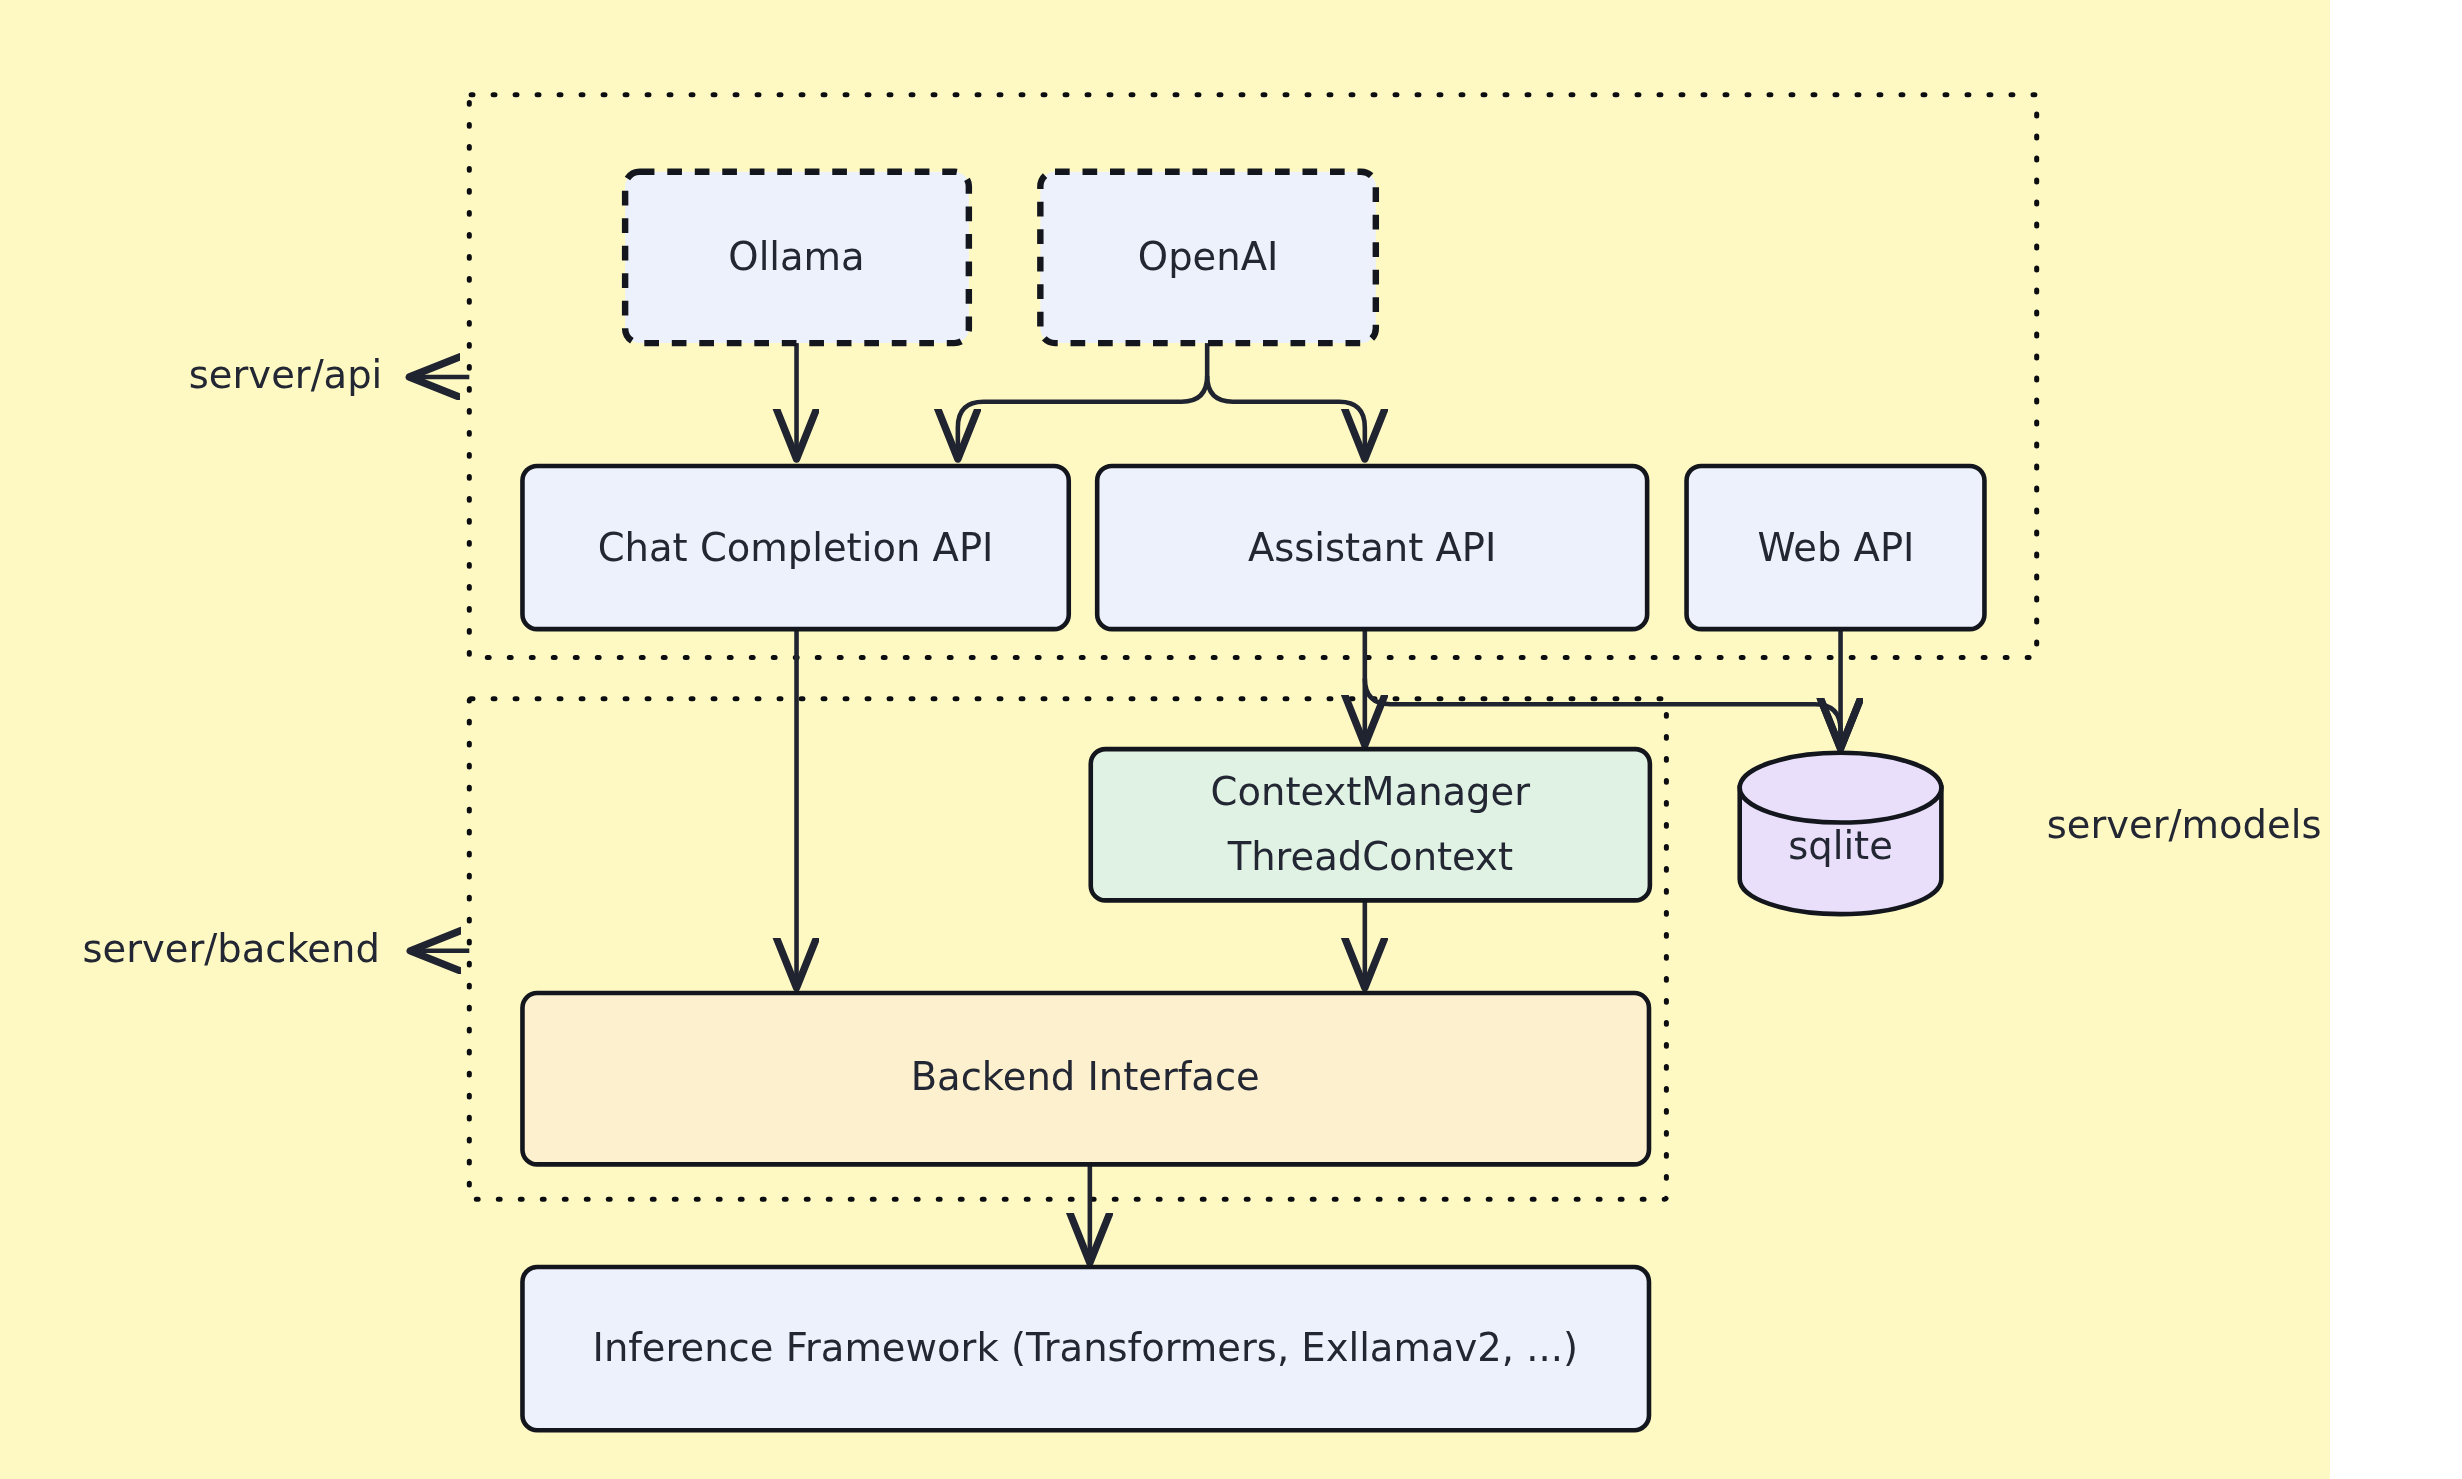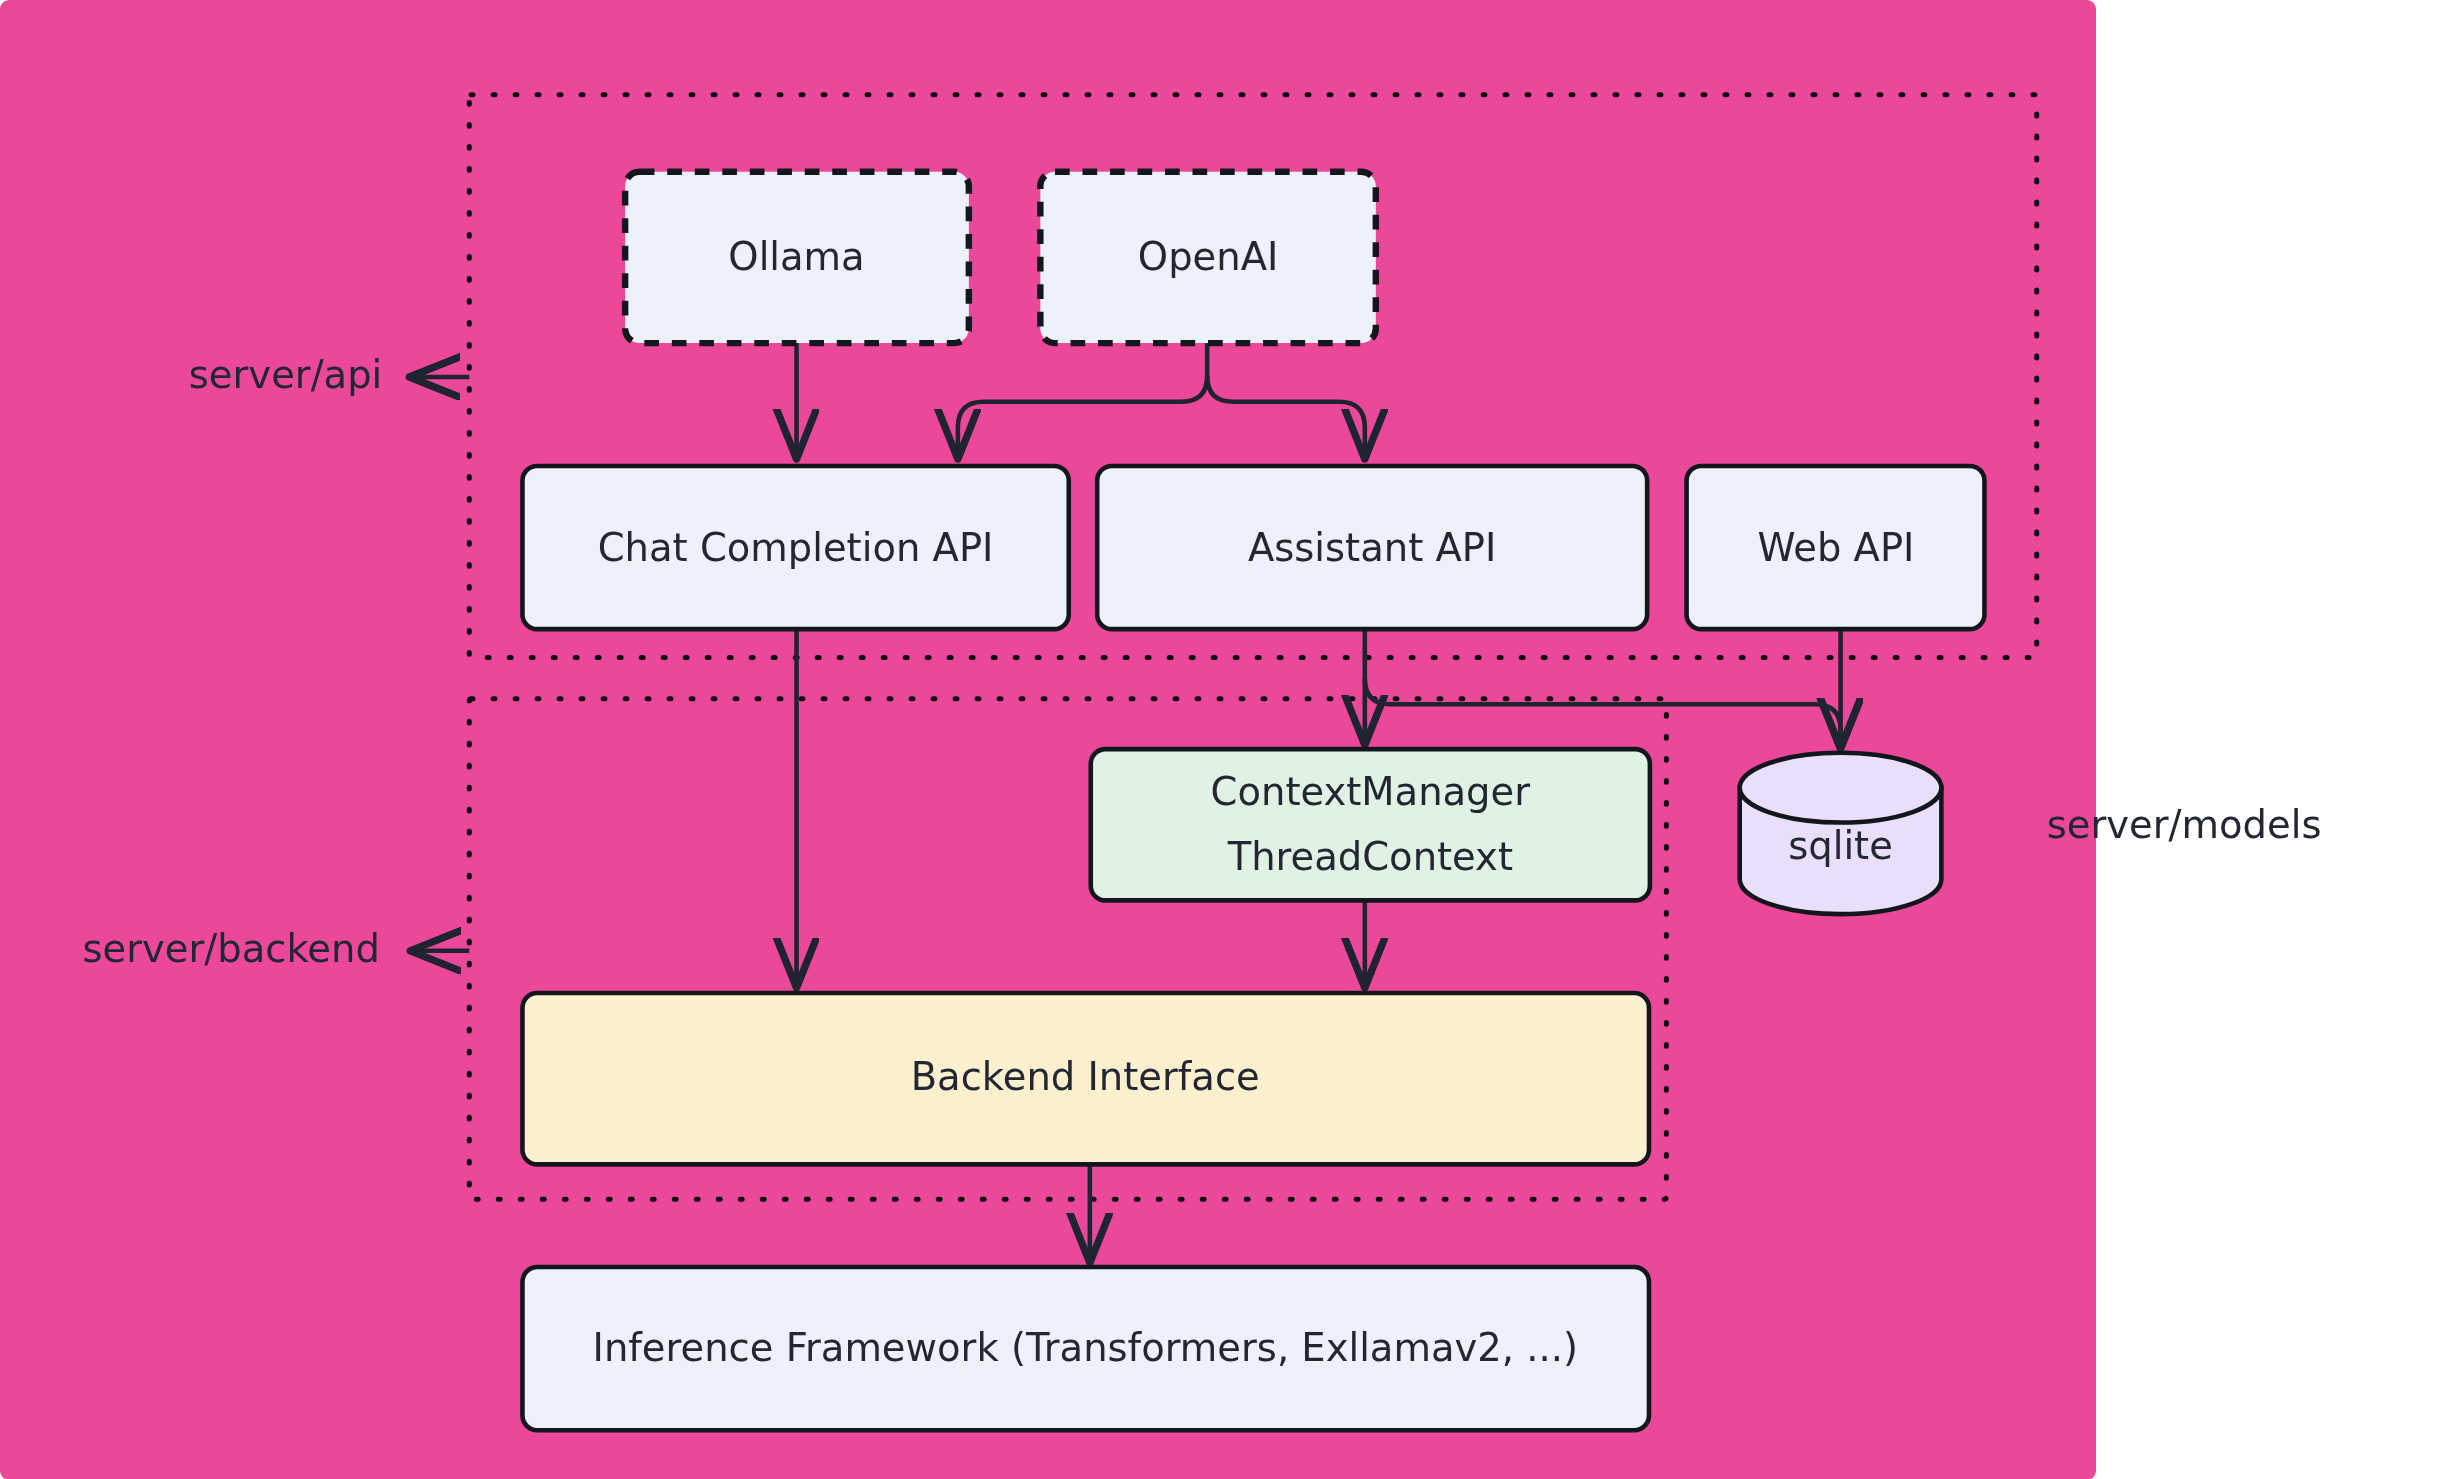--- a/index.html
+++ b/index.html
@@ -1,18 +1,18 @@
 <!DOCTYPE html>
 <html style="font-size:14.7px"><head>
 <meta charset="utf-8">
 <style>
   html,body{margin:0;padding:0;background:#ffffff;}
   body{width:2462px;height:1480px;overflow:hidden;
        font-family:"DejaVu Sans","Liberation Sans",sans-serif;}
-  #stage{position:relative;width:2096px;height:1480px;background:#ec4899;border-radius:9px;}
+  #stage{position:relative;width:2330px;height:1480px;background:#fef9c3;}
   svg#diagram{position:absolute;left:0;top:0;width:2462px;height:1480px;display:block;}
   .node-label{font-family:"DejaVu Sans","Liberation Sans",sans-serif;
               font-size:42px;fill:#232733;text-anchor:middle;dominant-baseline:middle;}
   .side-label{font-family:"DejaVu Sans","Liberation Sans",sans-serif;
               font-size:42px;fill:#232733;dominant-baseline:middle;}
   .edge{fill:none;stroke:#1f2430;stroke-width:5;stroke-linecap:butt;stroke-linejoin:round;}
   .nodebox{stroke:#13161d;stroke-width:5;}
   .nodebox.dashed{stroke-dasharray:16 14;stroke-width:7;}
   .group-box{fill:none;stroke:#0c0d11;stroke-width:5.5;stroke-dasharray:2 22;stroke-linecap:round;}
 </style>

